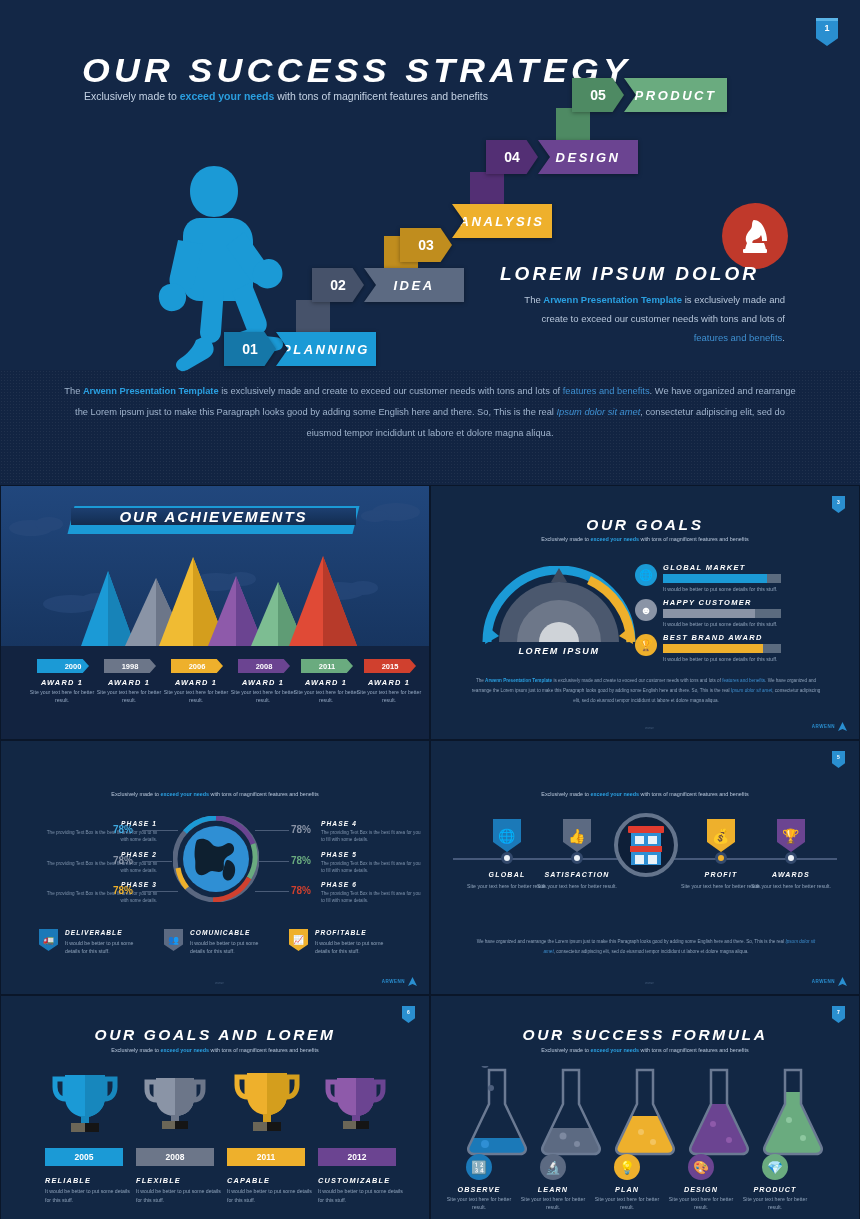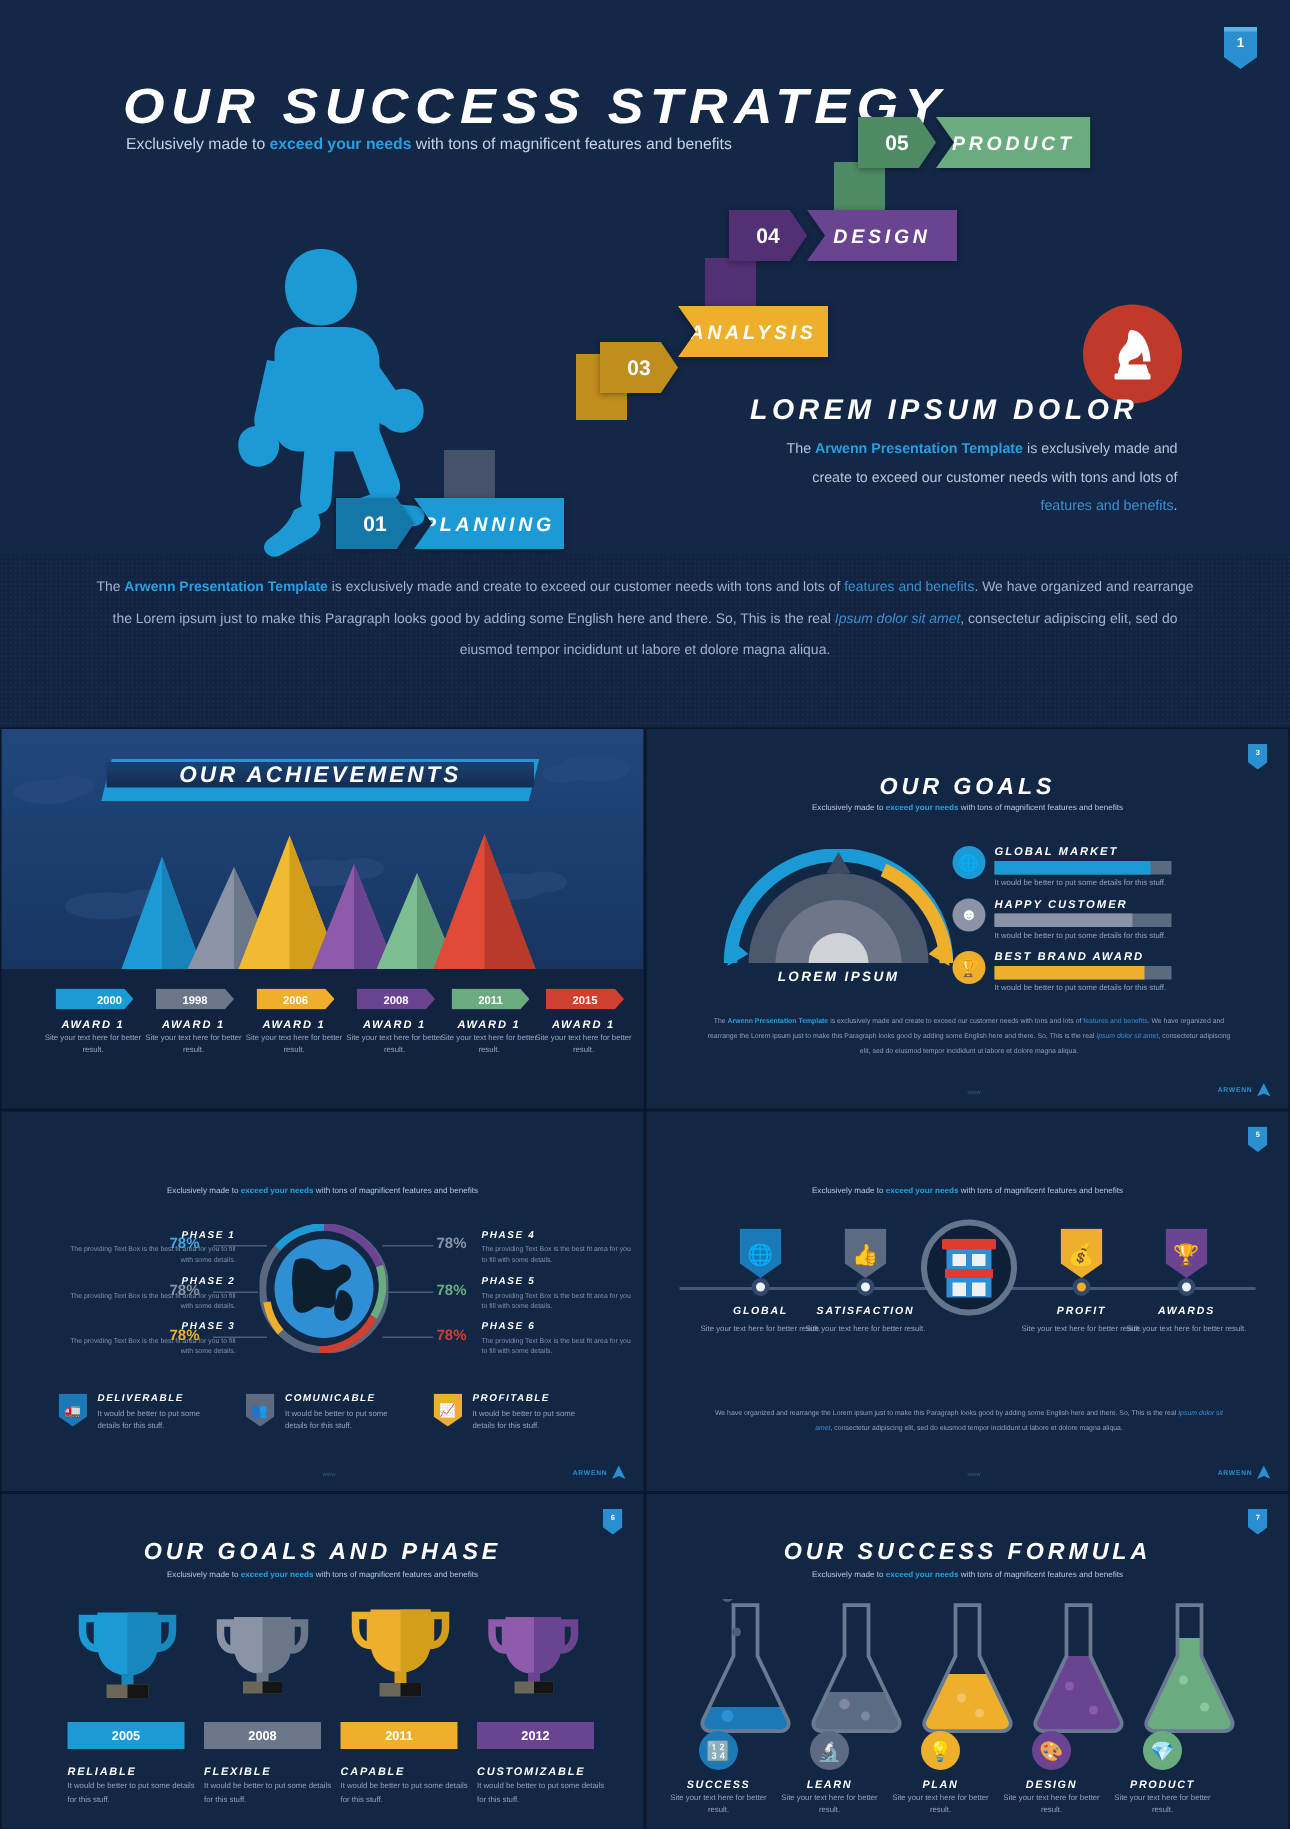--- a/index.html
+++ b/index.html
@@ -186,20 +186,28 @@
     <div class="riser" style="left:556px;top:108px;width:34px;height:44px;background:#4e8a63;"></div>
 
     <div class="step" style="left:224px;top:332px;width:152px;">
       <div class="num" style="background:#1577a8;justify-content:center;">
           <span>01</span>
         </div>
       <div class="lbl" style="background:#1b9ad6;">
           <span>PLANNING</span>
         </div>
     </div>
+    <div class="step" style="left:312px;top:268px;width:152px;">
+      <div class="num" style="background:#46526a;">
+          <span>02</span>
+        </div>
+      <div class="lbl" style="background:#5c6a82;">
+          <span>IDEA</span>
+        </div>
+    </div>
     <div class="step" style="left:400px;top:204px;width:152px;">
       <div class="num" style="background:#c08d1e;margin-top:48px;">
           <span>03</span>
         </div>
       <div class="lbl" style="background:#eeb02c;">
           <span>ANALYSIS</span>
         </div>
     </div>
     <div class="step" style="left:486px;top:140px;width:152px;">
       <div class="num" style="background:#532f74;">
@@ -478,21 +486,21 @@
       <div class="sl-foot">
         <span class="lg">ARWENN</span>
         <span class="mk"></span>
       </div>
     </div>
 
     <div class="slide r3" style="background:#122744;">
       <div class="sl-pin">
           <span>6</span>
         </div>
-      <div class="sl-title" style="top:30px;">OUR GOALS AND PHASE</div>
+      <div class="sl-title" style="top:30px;">OUR GOALS AND LOREM</div>
       <div class="sl-sub" style="top:51px;">
         <span>Exclusively made to </span><span class="hl">exceed your needs</span><span> with tons of magnificent features and benefits</span>
       </div>
 
       <svg style="position:absolute;left:48px;top:75px;width:72px;height:62px">
         <path d="M16 4h40v22c0 12-9 20-20 20S16 38 16 26z" fill="#1b9ad6"></path>
         <path d="M36 4h20v22c0 12-9 20-20 20z" fill="#1787bd"></path>
         <path d="M16 8H6v8c0 8 5 12 10 12z" fill="none" stroke="#1b9ad6" stroke-width="5"></path>
         <path d="M56 8h10v8c0 8-5 12-10 12z" fill="none" stroke="#1787bd" stroke-width="5"></path>
         <rect x="32" y="45" width="8" height="8" fill="#1787bd"></rect>
@@ -622,21 +630,21 @@
             </g>
           <path d="M26 4h16v34l20 42c2 4 0 8-5 8H11c-5 0-7-4-5-8l20-42z" fill="none" stroke="#6b7a93" stroke-width="2.5"></path>
           <circle cx="22" cy="-6" r="4" fill="#4d5f7d"></circle>
             <circle cx="36" cy="-12" r="3.5" fill="#4d5f7d"></circle>
           <circle cx="30" cy="54" r="3" fill="#8dc79f"></circle>
             <circle cx="44" cy="72" r="3" fill="#8dc79f"></circle>
         </g>
       </svg>
 
       <div class="fl-ico" style="left:35px;top:158px;background:#1b79b8;">🔢</div>
-      <div class="f-t" style="left:9px;top:189px;">SUCCESS</div>
+      <div class="f-t" style="left:9px;top:189px;">OBSERVE</div>
       <div class="f-d" style="left:9px;top:199px;">Site your text here for better result.</div>
 
       <div class="fl-ico" style="left:109px;top:158px;background:#5c6a82;">🔬</div>
       <div class="f-t" style="left:83px;top:189px;">LEARN</div>
       <div class="f-d" style="left:83px;top:199px;">Site your text here for better result.</div>
 
       <div class="fl-ico" style="left:183px;top:158px;background:#eeb02c;">💡</div>
       <div class="f-t" style="left:157px;top:189px;">PLAN</div>
       <div class="f-d" style="left:157px;top:199px;">Site your text here for better result.</div>
 

